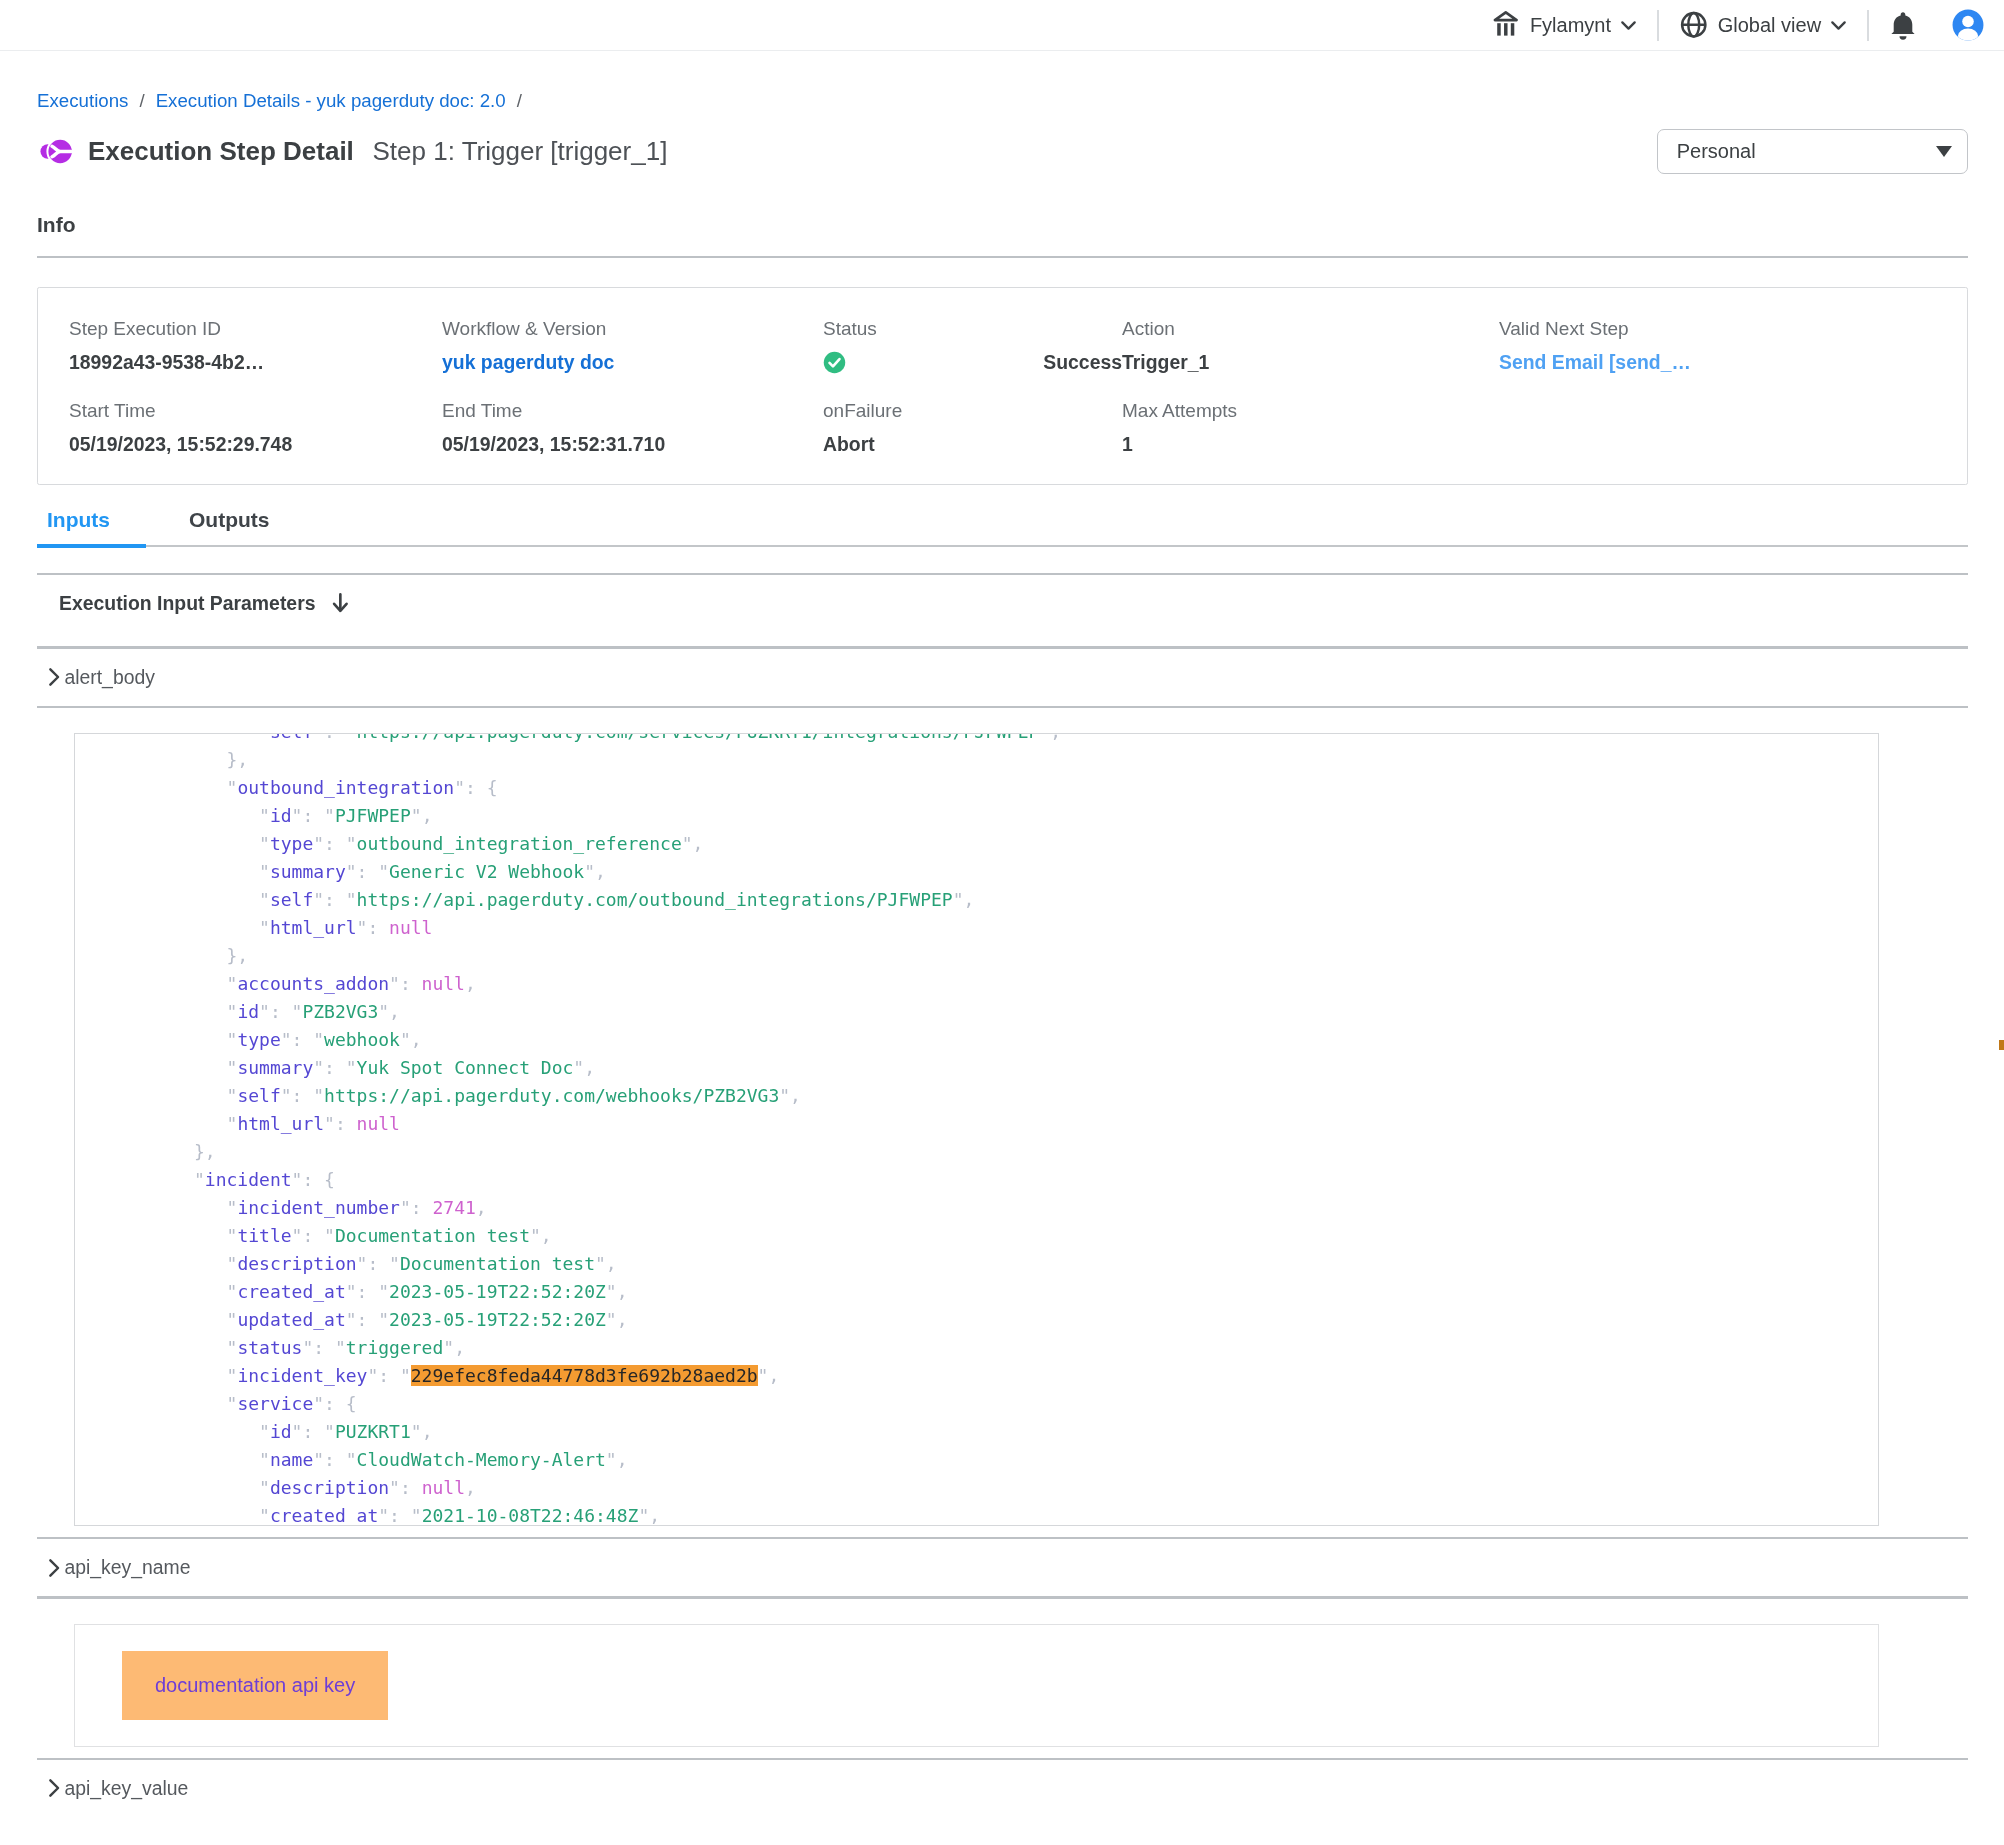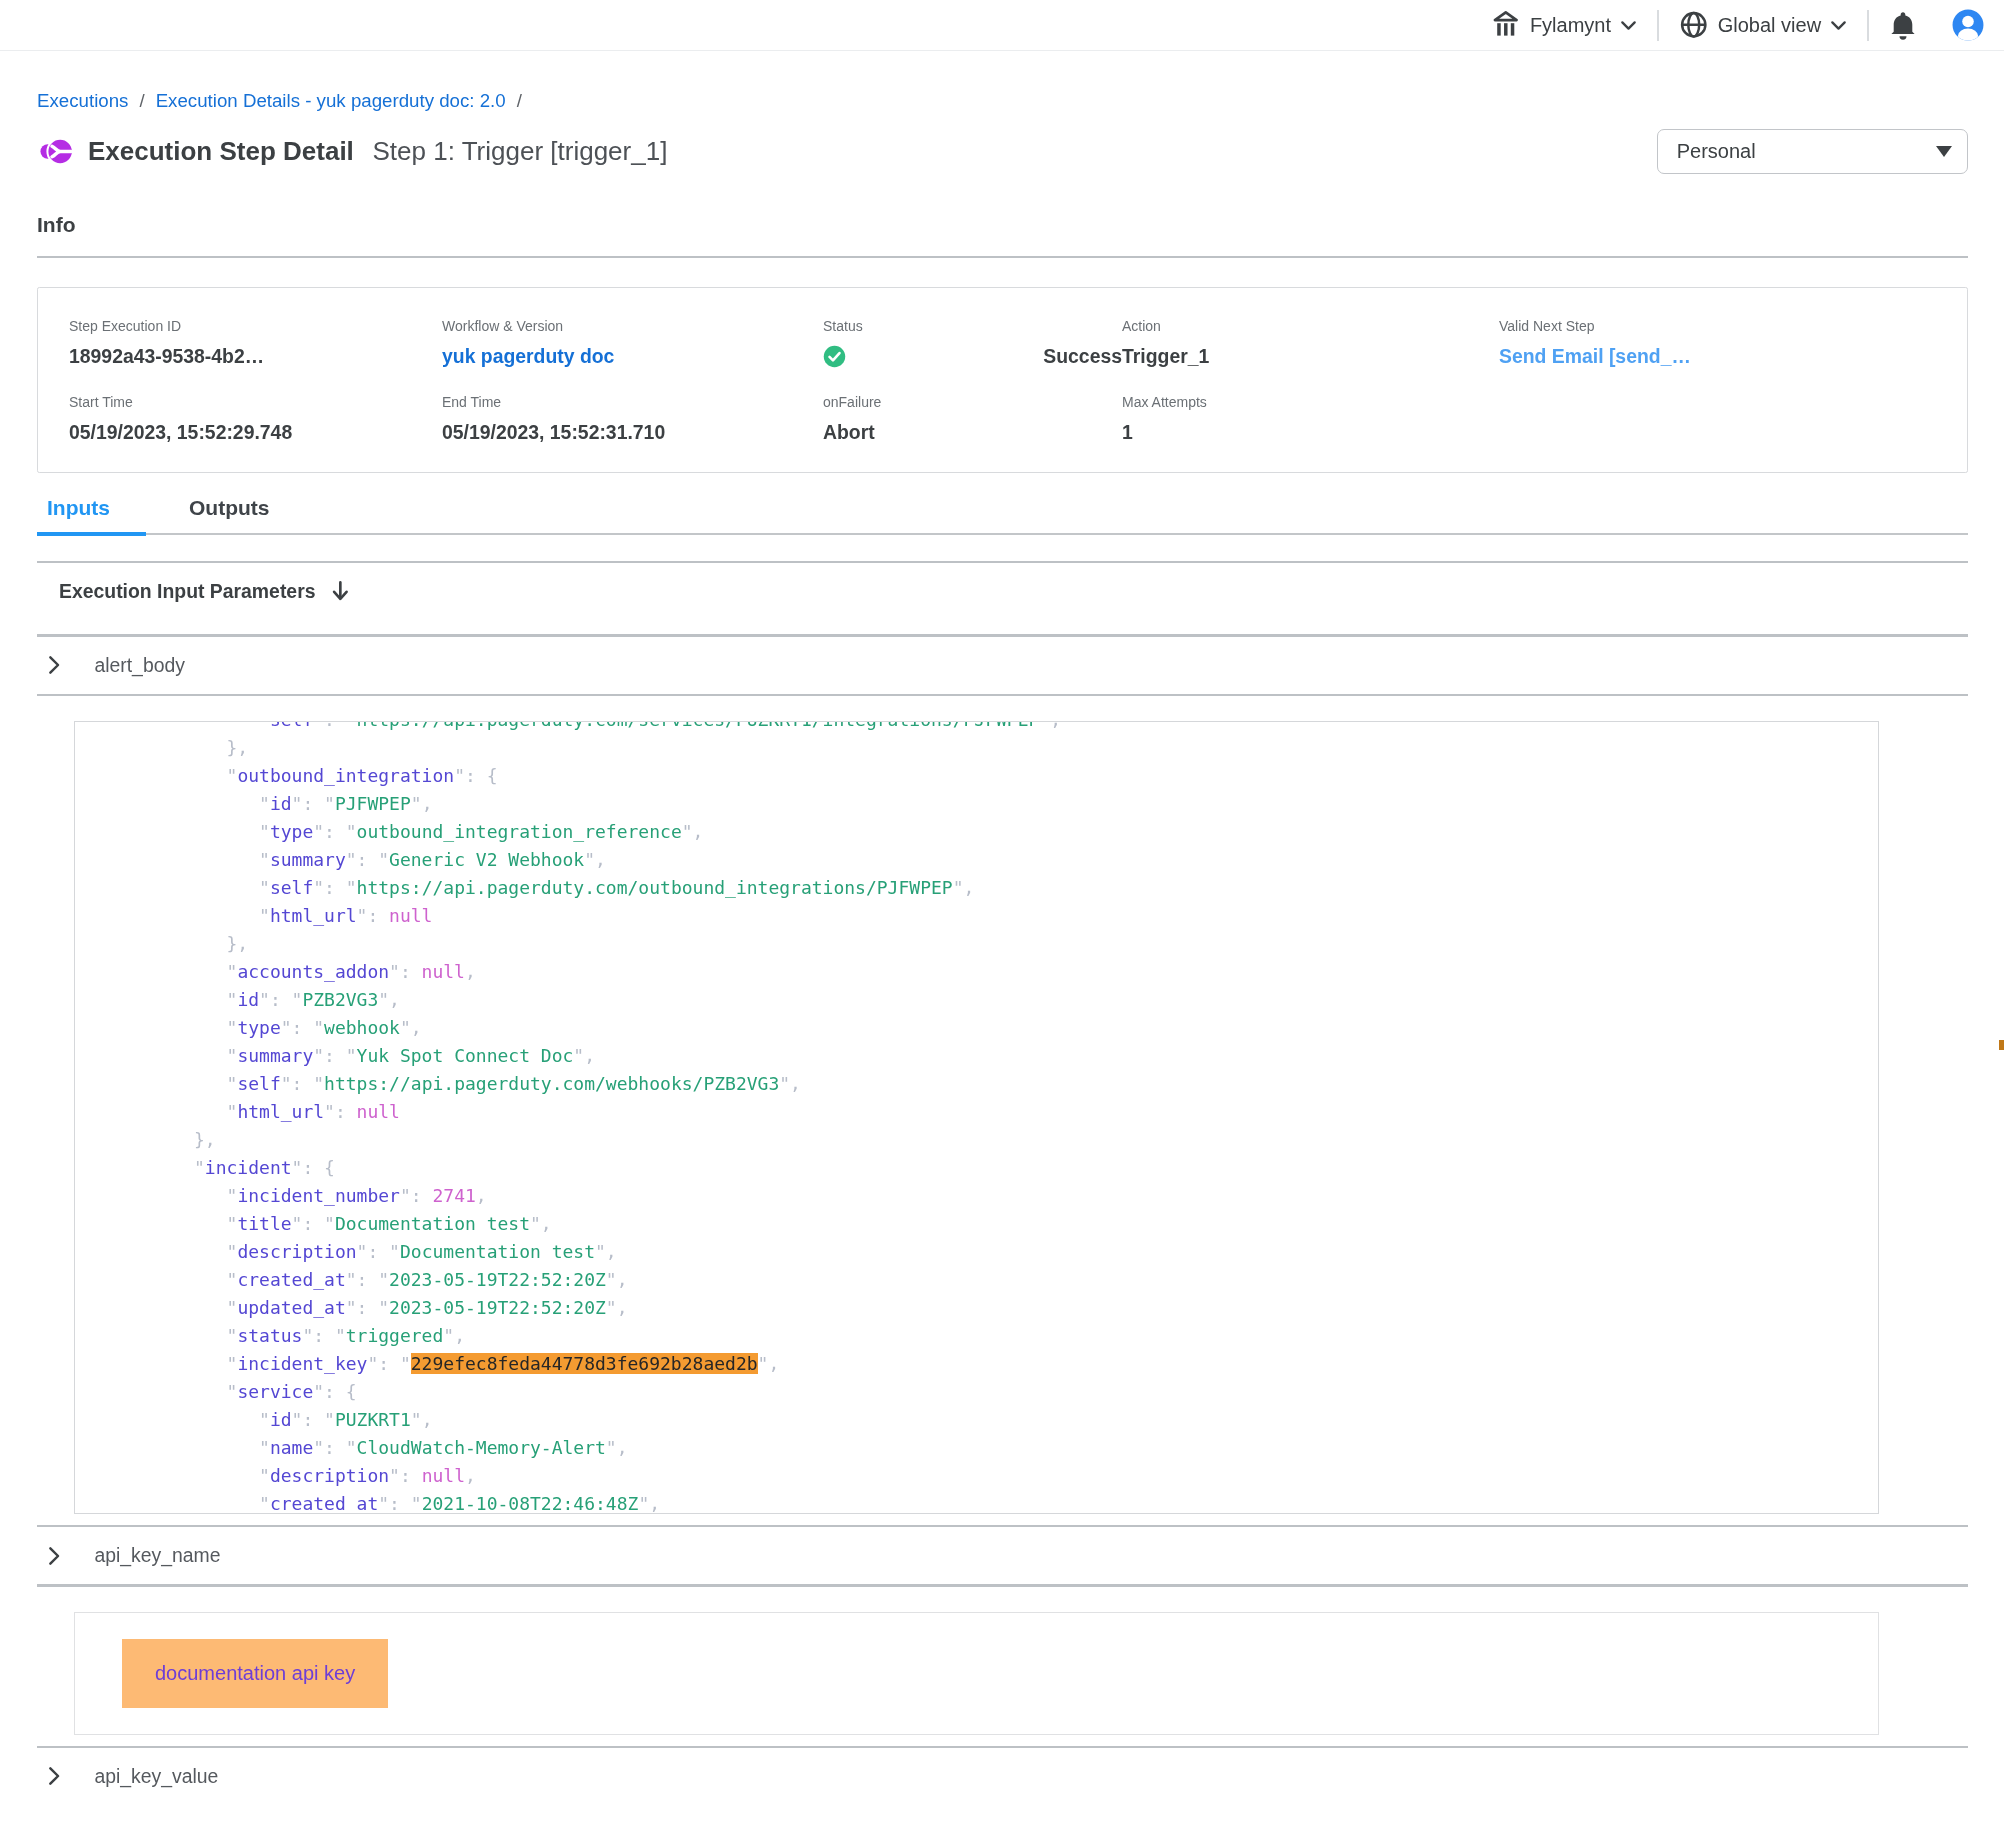--- a/index.html
+++ b/index.html
@@ -30,41 +30,41 @@
   .scope-caret { margin-left:auto; width:0; height:0; border-left:8.5px solid transparent;
                  border-right:8.5px solid transparent; border-top:11px solid #3c4043; }
 
   .section-heading { margin-top:39px; font-size:21px; color:#3c4043; }
   .hdiv { height:2.3px; background:#bdc1c5; border:none; }
   .div-under-heading { margin-top:18.7px; }
 
   
   .info-card { margin-top:29.5px; border:1.6px solid #d8dadd; border-radius:2.3px; padding:29.5px 31px 28px;
                display:grid; grid-template-columns:373px 381px 299px 377px auto; row-gap:26.4px; }
-  .field-label { font-size:14px; color:#6b7075; }
+  .field-label { font-size:19px; color:#6b7075; }
   .field-value { font-size:19.4px; font-weight:700; color:#3c4043; margin-top:11px; }
   .field-value a { text-decoration:none; }
   .link-strong { color:#1570d6; }
   .link-light { color:#4fa1f3; }
   .status-val { display:flex; align-items:center; gap:9.3px;justify-content:space-between; }
 
   
   .tabs { margin-top:23px; display:flex; gap:79px; padding-left:10px; font-size:21px; font-weight:600; }
   .tab { cursor:pointer; padding-bottom:12.4px; }
   .tab.active { color:#2196f3; }
   .tab.inactive { color:#3f4449; }
   .tab-underline { position:relative; height:2.3px; background:#c3c6c9; }
   .tab-underline .active-bar { position:absolute; left:0; top:-0.8px; width:109px; height:3.9px; background:#2196f3; }
 
   .section-gap-div { margin-top:26px; }
 
   .params-header { display:flex; align-items:flex-start; gap:15.5px; padding:17px 0 31px 22px;font-weight:bold; }
   .params-header .ph-label { font-size:19.4px; color:#3c4043; }
 
-  .param-row { display:flex; align-items:center; gap:34px; padding:17px 0 17px 11px; cursor:pointer; }
+  .param-row { display:flex; align-items:center; gap:4px; padding:17px 0 17px 11px; cursor:pointer; }
   .param-row .pr-label { font-size:19.4px; color:#55595e; }
 
   
   .code-box { margin:25px 0 11px 37px; width:1805px; height:793px; border:1.6px solid #d5d7da;
               overflow:hidden; background:#fff; }
   .code-pre { margin-top:-15.5px; padding-left:54px; font-family:"DejaVu Sans Mono", monospace;
               font-size:18px; line-height:28px; }
   .code-line { white-space:pre; }
   .tok-w { color:#b7bdc9; }
   .tok-k { color:#5447d3; }

